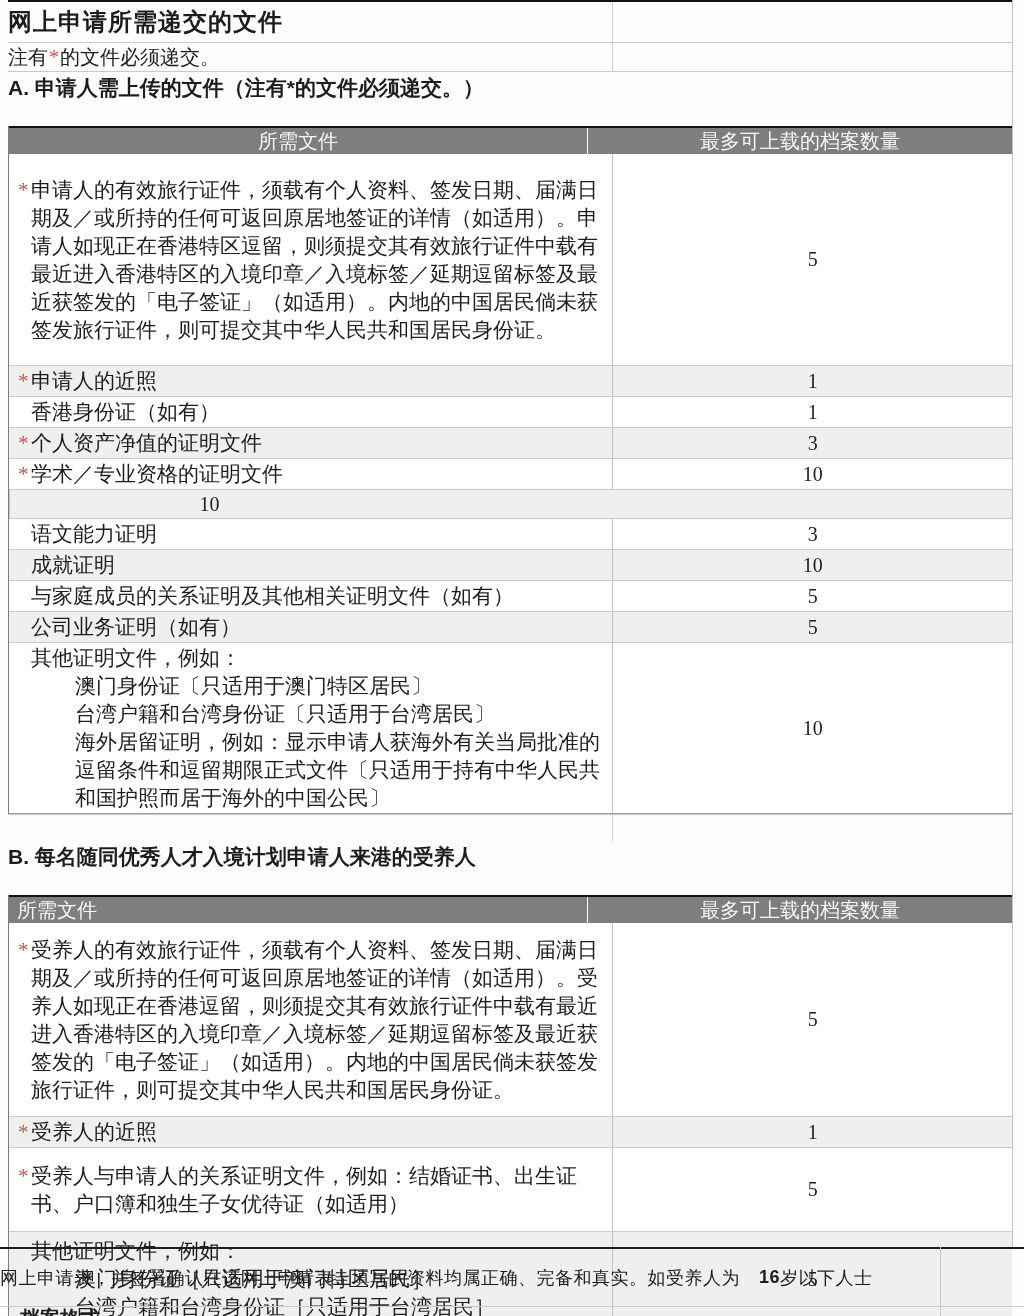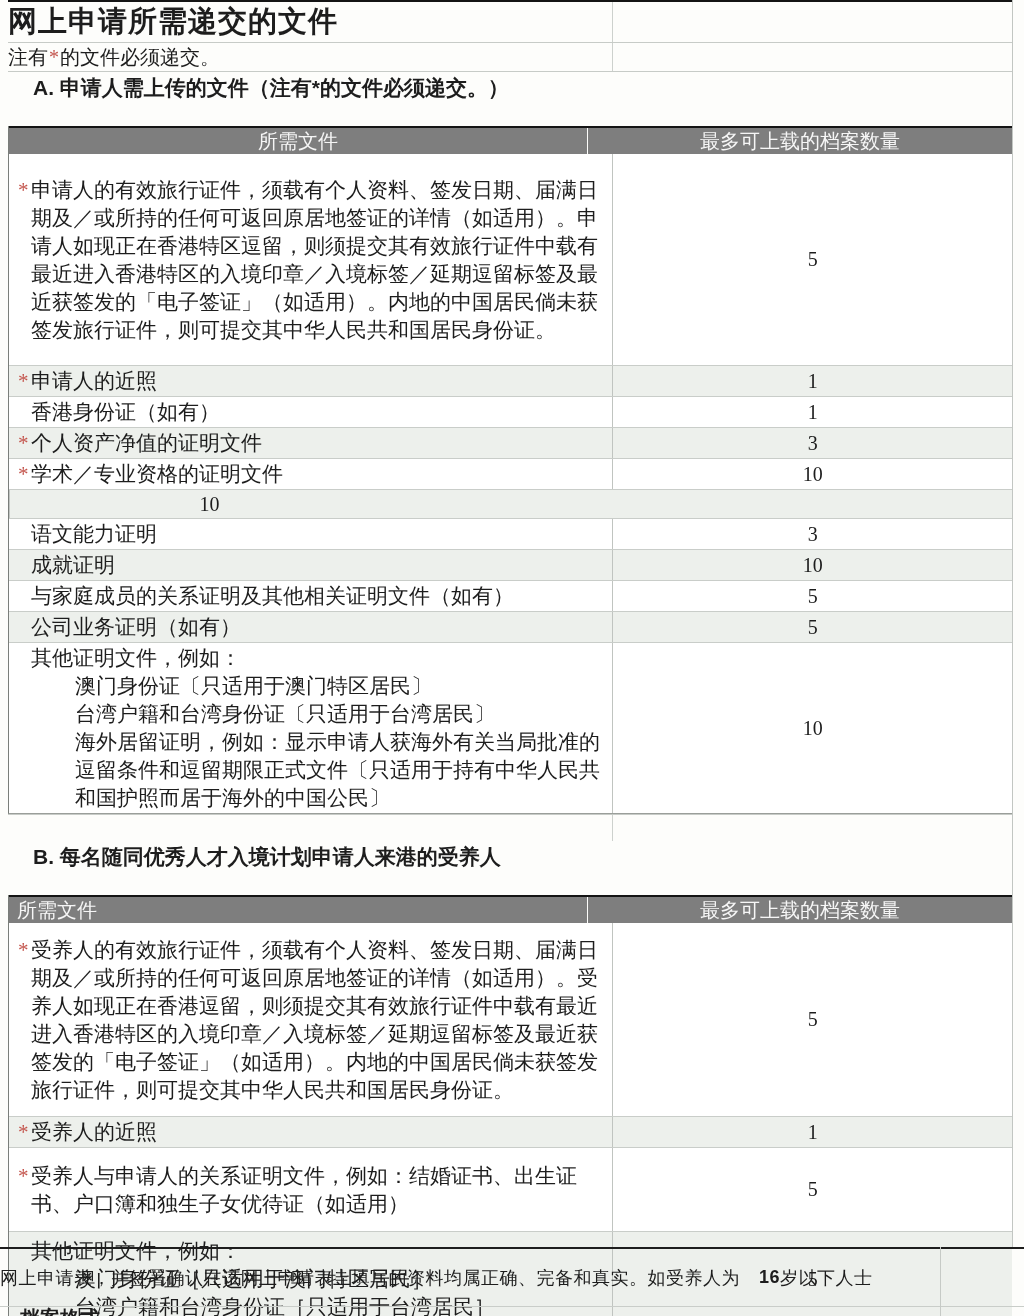--- a/index.html
+++ b/index.html
@@ -11,28 +11,28 @@
   .sheet{position:absolute;left:8px;top:0;width:1004px;}
   .rail{position:absolute;left:1012px;top:0;height:1247px;border-left:1px solid #c2c6c2;}
   .frail{position:absolute;left:940px;top:1247px;height:69px;border-left:1px solid #c6cac6;}
 
   .row2{display:flex;}
   .lcol{width:604px;box-sizing:border-box;}
   .rcol{width:400px;box-sizing:border-box;border-left:1px solid #cdd1cd;}
 
   .title-row{border-top:2px solid #141414;border-bottom:1px solid #c7cbc7;height:40px;}
   .title-row .lcol{display:flex;align-items:center;}
-  .page-title{font-family:"Liberation Sans","DejaVu Sans",sans-serif;font-weight:bold;font-size:29px;letter-spacing:1px;}
+  .page-title{font-family:"Liberation Sans","DejaVu Sans",sans-serif;font-weight:bold;font-size:24px;letter-spacing:1px;}
 
   .note-row{height:28px;border-bottom:1px solid #c7cbc7;}
   .note-row .lcol{display:flex;align-items:center;font-size:20px;}
 
   .sec-heading-row{height:31px;}
   .sec-heading-row .lcol{display:flex;align-items:center;width:1004px;}
-  .sec-heading{font-family:"Liberation Sans","DejaVu Sans",sans-serif;font-weight:bold;font-size:21px;margin-left:25px;}
+  .sec-heading{font-family:"Liberation Sans","DejaVu Sans",sans-serif;font-weight:bold;font-size:21px;}
 
   .table{border-left:1px solid #7a7e7a;border-bottom:1px solid #9a9e9a;margin-top:23px;}
   .ghdr{display:flex;background:#7e7e7e;color:#f6f6f6;height:26px;border-top:2px solid #141414;}
   .hcell{display:flex;align-items:center;justify-content:center;font-size:20px;box-sizing:border-box;}
   .hcell.docs{width:604px;}
   .hcell.cnt{width:444px;border-left:1px solid #fdfdfb;}
   #secB .hcell.docs{justify-content:flex-start;padding-left:8px;}
 
   .trow{display:flex;min-height:28px;background:#fff;}
   .trow + .trow{border-top:1px solid #c9cdc9;}

